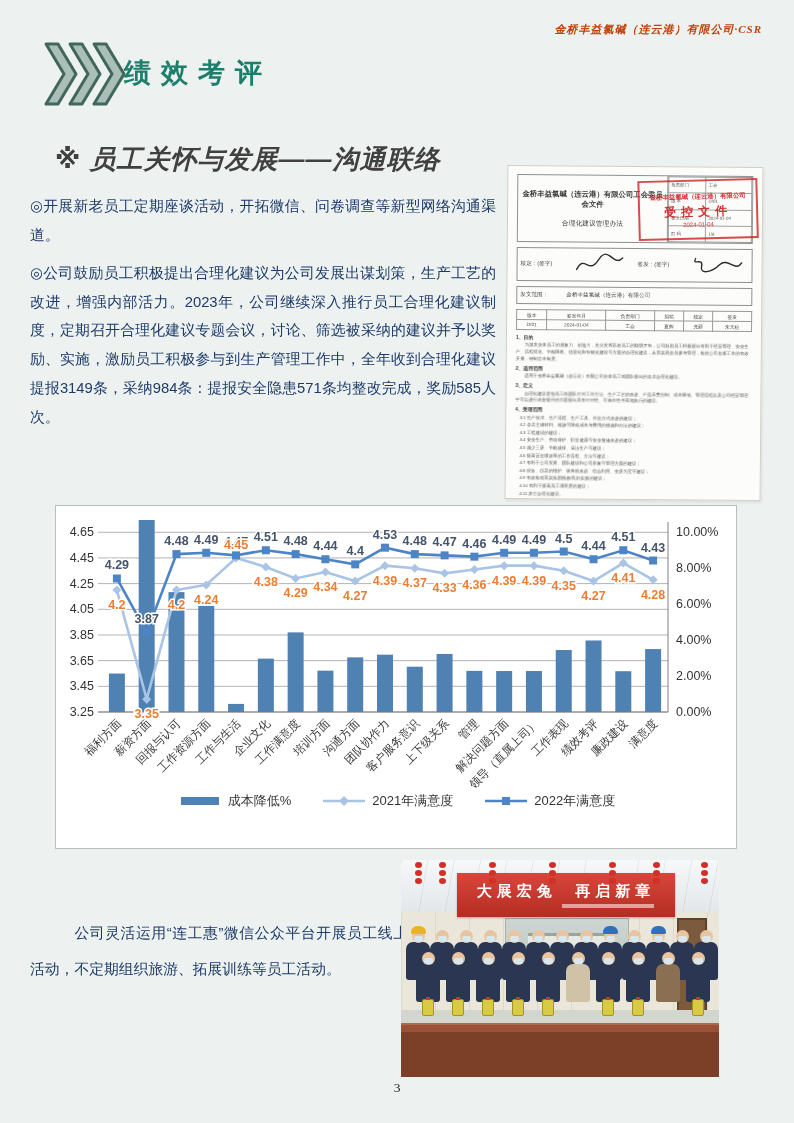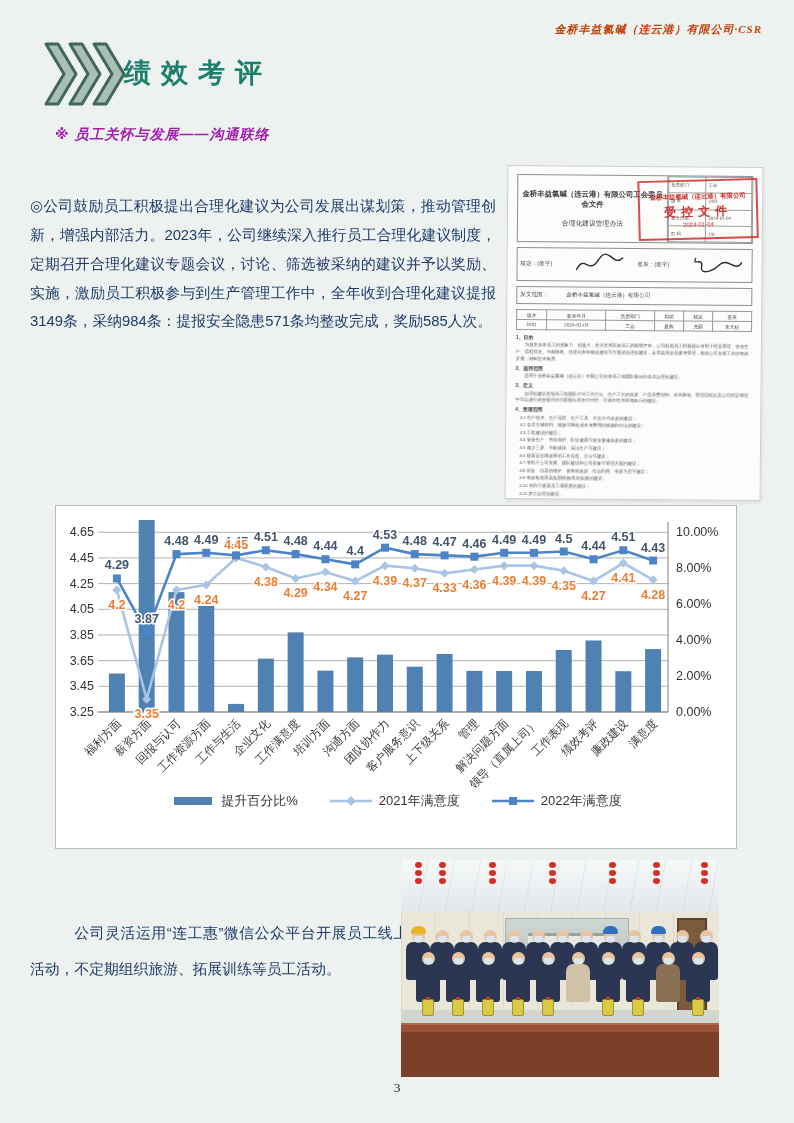--- a/index.html
+++ b/index.html
@@ -8,21 +8,21 @@
     background:#edf2f1;
     font-family:"Liberation Sans","DejaVu Sans",sans-serif;
   }
   .abs{position:absolute;}
 
   
   .company{right:32px;top:22px;font-family:"Liberation Serif","DejaVu Serif",serif;
     font-style:italic;font-weight:bold;font-size:11px;color:#c2410c;letter-spacing:1px;margin-left:28px;}
   .chevrons{left:42px;top:42px;}
   .page-title{left:124px;top:55px;font-size:27px;font-weight:bold;color:#1d7f6b;letter-spacing:10px;}
-  .section-heading{left:55px;top:126px;font-size:14px;font-weight:bold;font-style:italic;color:#a21caf;letter-spacing:1px;}
+  .section-heading{left:55px;top:142px;font-size:26px;font-weight:bold;font-style:italic;color:#404040;letter-spacing:1px;}
 
   
   .paragraphs{left:30px;top:192px;width:466px;}
   .paragraphs p{margin:0 0 9px 0;font-size:14.8px;line-height:1.95;color:#1d3a68;text-align:justify;}
   .closing{left:30px;top:916px;width:378px;font-size:14.8px;line-height:2.4;color:#1d3a68;text-align:justify;text-indent:3em;}
 
   
   .doc-scan{left:506px;top:166px;width:256px;height:334px;background:#fcfcfa;
     border:1px solid #cfcfc8;box-shadow:1px 2px 3px rgba(0,0,0,.08);
     transform:rotate(.5deg);padding:8px 9px;box-sizing:border-box;overflow:hidden;color:#474747;}
@@ -101,21 +101,22 @@
   <g fill="#a9bfb7" stroke="#41675d" stroke-width="3" stroke-linejoin="round">
     <path d="M4,2 L16,2 L34,32 L16,62 L4,62 L22,32 Z"></path>
     <path d="M28,2 L40,2 L58,32 L40,62 L28,62 L46,32 Z"></path>
     <path d="M52,2 L64,2 L82,32 L64,62 L52,62 L70,32 Z"></path>
   </g>
 </svg>
 <div class="abs page-title">绩效考评</div>
 <div class="abs section-heading">※ 员工关怀与发展——沟通联络</div>
 
 <div class="abs paragraphs" id="paragraphs">
-    <p>◎公司鼓励员工积极提出合理化建议为公司发展出谋划策，推动管理创新，增强内部活力。2023年，公司继续深入推行员工合理化建议制度，定期召开合理化建议专题会议，讨论、筛选被采纳的建议并予以奖励、实施，激励员工积极参与到生产管理工作中，全年收到合理化建议提报3149条，采纳984条：提报安全隐患571条均整改完成，奖励585人次。</p>
+    <p>◎开展新老员工定期座谈活动，开拓微信、问卷调查等新型网络沟通渠道。</p>
+    <p>◎公司鼓励员工积极提出合理化建议为公司发展出谋划策，生产工艺的改进，增强内部活力。2023年，公司继续深入推行员工合理化建议制度，定期召开合理化建议专题会议，讨论、筛选被采纳的建议并予以奖励、实施，激励员工积极参与到生产管理工作中，全年收到合理化建议提报3149条，采纳984条：提报安全隐患571条均整改完成，奖励585人次。</p>
   </div>
 
 <div class="abs doc-scan">
   <div class="doc-head">
     <div class="doc-head-left">
       <div class="doc-title">金桥丰益氯碱（连云港）有限公司工会委员会文件</div>
       <div class="doc-subtitle">合理化建议管理办法</div>
     </div>
     <table class="doc-mini">
         <tbody id="doc-mini-body">
@@ -346,21 +347,21 @@
       <text x="507.7368421052632" y="83.78378378378389" text-anchor="middle" font-size="12.5" font-weight="bold" fill="#ed7d31" stroke="#ffffff" stroke-width="3" paint-order="stroke">4.35</text>
       <text x="537.5263157894738" y="94.05405405405415" text-anchor="middle" font-size="12.5" font-weight="bold" fill="#ed7d31" stroke="#ffffff" stroke-width="3" paint-order="stroke">4.27</text>
       <text x="567.3157894736843" y="76.0810810810811" text-anchor="middle" font-size="12.5" font-weight="bold" fill="#ed7d31" stroke="#ffffff" stroke-width="3" paint-order="stroke">4.41</text>
       <text x="597.1052631578948" y="92.77027027027026" text-anchor="middle" font-size="12.5" font-weight="bold" fill="#ed7d31" stroke="#ffffff" stroke-width="3" paint-order="stroke">4.28</text>
     </svg>
   <div class="legend" id="legend">
       <div class="legend-item">
         <svg width="46" height="12">
           <rect x="4" y="2" width="38" height="8" fill="#4f81b3"></rect>
         </svg>
-        <span>提升百分比%</span>
+        <span>成本降低%</span>
       </div>
       <div class="legend-item">
         <svg width="46" height="12">
           <line x1="2" y1="6" x2="44" y2="6" stroke="#a9c4e4" stroke-width="2.6"></line>
           <path d="M23 1 L28 6 L23 11 L18 6 Z" fill="#a9c4e4"></path>
         </svg>
         <span>2021年满意度</span>
       </div>
       <div class="legend-item">
         <svg width="46" height="12">
@@ -373,20 +374,24 @@
 </div>
 
 <div class="abs closing">公司灵活运用“连工惠”微信公众平台开展员工线上活动，不定期组织旅游、拓展训练等员工活动。</div>
 
 <div class="abs photo" id="photo">
   <div class="ceiling"></div>
   <div class="wall"></div>
   <div class="screen"></div>
   <div class="door"></div>
   <div class="floorst"></div>
+  <div class="banner">
+    <div class="banner-text">大展宏兔  再启新章</div>
+    <div class="banner-sub"></div>
+  </div>
   <div class="ptable"></div>
 <div class="lantern" style="left: 14px; top: 2px;">
       <i></i>
       <i></i>
       <i></i>
     </div>
     <div class="lantern" style="left: 38px; top: 2px;">
       <i></i>
       <i></i>
       <i></i>

